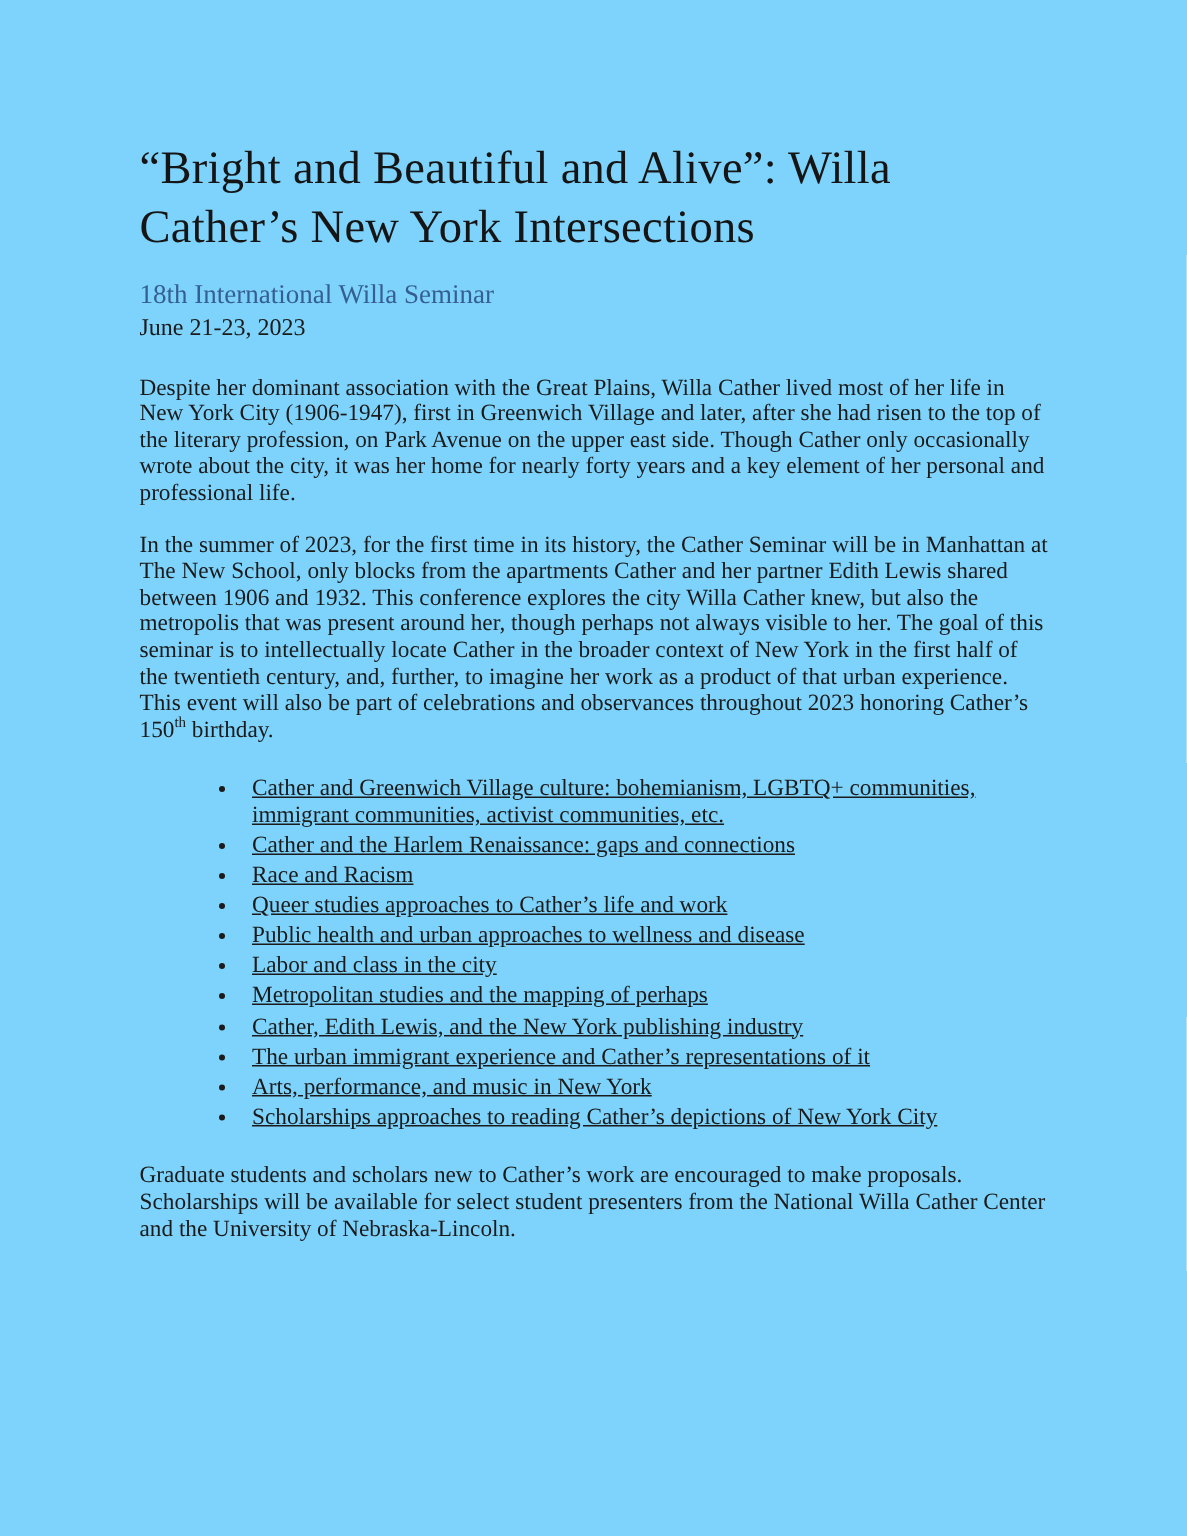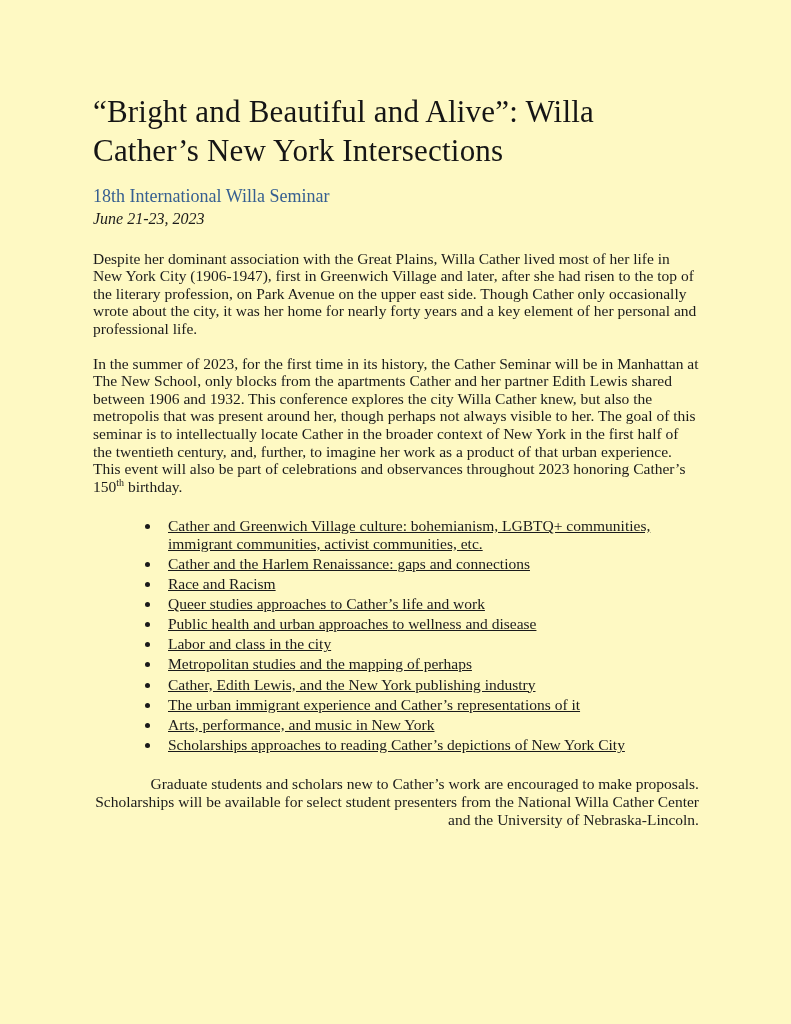--- a/index.html
+++ b/index.html
@@ -7,42 +7,41 @@
   body {
     width: 791px;
     height: 1024px;
     font-family: "Liberation Serif", "DejaVu Serif", serif;
     color: #1b1b1b;
     overflow: hidden;
   }
   .page {
     width: 791px;
     height: 1024px;
-    background: #fef9c3;
+    background: #7dd3fc;
     padding: 92px 92px 0 93px;
   }
   .doc-title {
     font-size: 31px;
     font-weight: normal;
     line-height: 1.26;
     color: #151515;
     letter-spacing: 0.2px;
     margin-bottom: 16px;
   }
   .doc-subtitle {
     font-size: 18px;
     font-weight: normal;
     color: #365f91;
     margin-bottom: 2px;
   }
   .meta-line {
     font-size: 16px;
     line-height: 20.5px;
     color: #1b1b1b;
-    font-style: italic;
   }
   .body-block { margin-top: 20px; }
   .para {
     font-size: 15.5px;
     line-height: 17.6px;
     margin-bottom: 17px;
     text-align: left;
   }
   .para sup {
     font-size: 10px;
@@ -54,21 +53,21 @@
     padding-left: 68px;
     margin: 22px 0 22px 0;
   }
   ul.topics li {
     font-size: 15.5px;
     line-height: 17.6px;
     padding-left: 7px;
     margin-bottom: 2.5px;
     text-decoration: underline;
   }
-  .closing { margin-bottom: 0; text-align: right; }
+  .closing { margin-bottom: 0; }
 </style>
 </head>
 <body>
 
 <div class="page">
 
   <h1 class="doc-title">“Bright and Beautiful and Alive”: Willa Cather’s New York Intersections</h1>
 
   <h2 class="doc-subtitle">18th International Willa Seminar</h2>
 

